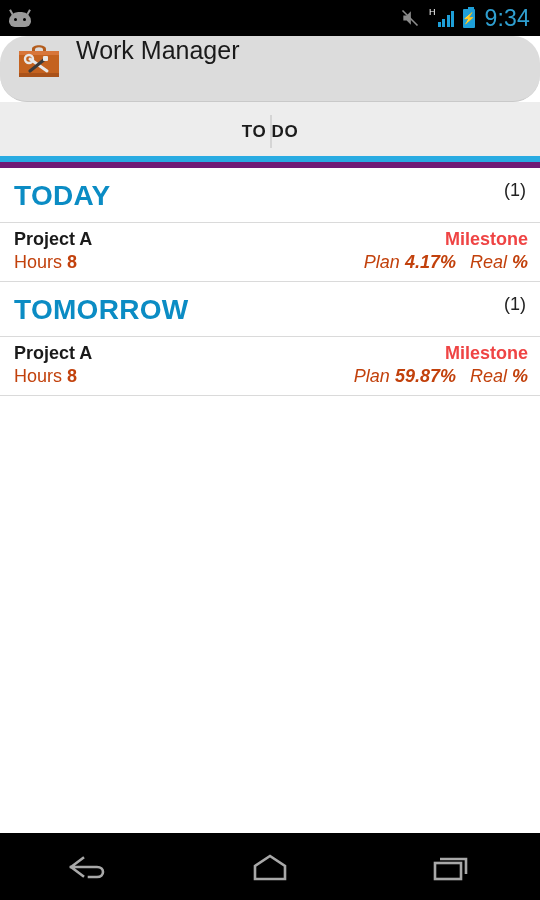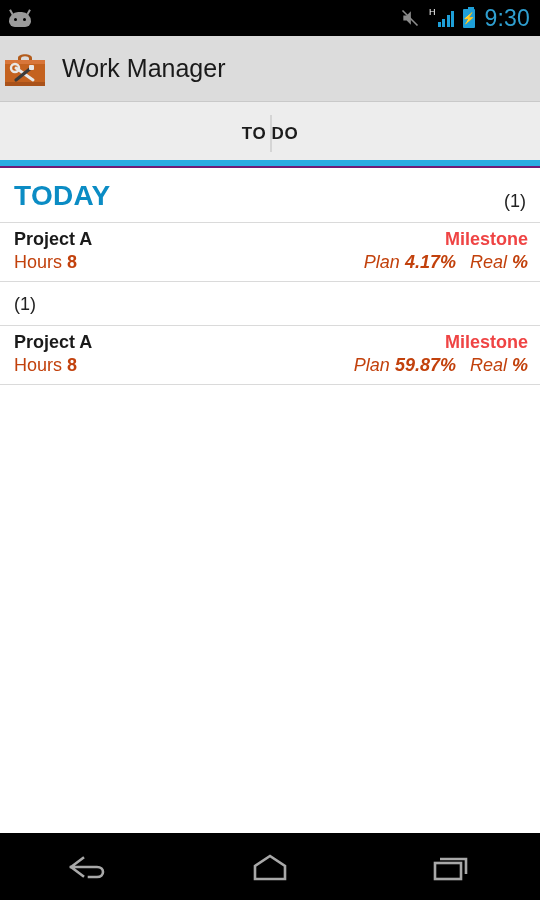--- a/index.html
+++ b/index.html
@@ -66,36 +66,37 @@
   .icon-battery .bolt { font-size:11px; color:#ffffff; line-height:1; font-weight:bold; }
   .status-time {
     color:#2f9fd0; font-size:23px; letter-spacing:0.2px;
     font-family:"Liberation Sans", sans-serif;
   }
 
   
   .app-bar {
     flex:0 0 66px; height:66px;
     background:#dcdcdc;
-    display:flex; align-items:center;
-    padding-left:0;
+    display:flex; 
+    padding-left:14px;
     border-bottom:1px solid #c9c9c9;
+    border-radius:27px;
   }
   .app-icon { width:50px; height:48px; flex:0 0 50px; }
   .app-title {
     font-size:25px; color:#1a1a1a; margin-left:12px;
     font-family:"Liberation Sans", sans-serif; font-weight:400;
   }
 
   
   .tab-bar {
     flex:0 0 66px; height:66px;
     background:#ededed;
     display:flex; position:relative;
-    border-bottom:2px solid #701a75;
+    border-bottom:6px solid #701a75;
   }
   .tab {
     flex:1; display:flex; align-items:center; justify-content:center;
     position:relative; cursor:pointer;
   }
   .tab .tab-label {
     font-size:17px; font-weight:bold; color:#1b1b1b;
     letter-spacing:0.6px;
     font-family:"Liberation Sans", sans-serif;
   }
@@ -107,21 +108,21 @@
   .tab-divider {
     position:absolute; top:13px; bottom:14px; left:50%;
     width:2px; background:#d5d5d5;
   }
 
   
   .content {
     flex:1 1 auto; background:#ffffff; overflow:hidden;
   }
   .group-header {
-    display:flex; align-items:flex-end; justify-content:space-between;
+    display:flex; align-items:flex-start; justify-content:space-between;
     padding:12px 14px 10px 14px;
   }
   .group-title {
     font-size:28px; font-weight:bold; color:#0b8cc4;
     letter-spacing:0.3px;
     font-family:"Liberation Sans", sans-serif;
   }
   .group-count {
     font-size:18px; color:#222222;
     font-family:"Liberation Sans", sans-serif;
@@ -184,21 +185,21 @@
       <div class="icon-signal">
         <span class="h-label">H</span>
         <span class="bar b1"></span>
           <span class="bar b2"></span>
         <span class="bar b3"></span>
           <span class="bar b4"></span>
       </div>
       <div class="icon-battery">
         <span class="bolt">⚡</span>
       </div>
-      <div class="status-time">9:30</div>
+      <div class="status-time">9:34</div>
     </div>
   </div>
 
   <div class="app-bar">
     <svg class="app-icon" viewBox="0 0 50 48">
       <path d="M18 13 C18 8, 32 8, 32 13 L32 16 L29 16 L29 13.5 C29 10.5, 21 10.5, 21 13.5 L21 16 L18 16 Z" fill="#b35c1c"></path>
       <rect x="5" y="15" width="40" height="26" rx="2" fill="#c4621f"></rect>
       <rect x="5" y="15" width="40" height="4" fill="#d8763a"></rect>
       <rect x="5" y="37" width="40" height="4" fill="#a9521a"></rect>
       <g stroke="#e8e8e8" stroke-width="3" stroke-linecap="round" fill="none">
@@ -244,20 +245,21 @@
           </span>
           <span class="metric">
             <span class="lbl">Real</span>
             <span class="val">%</span>
           </span>
         </span>
       </div>
     </div>
 
     <div class="group-header">
+      <span class="group-title">TOMORROW</span>
       <span class="group-count">(1)</span>
     </div>
     <div class="task-row">
       <div class="task-line1">
         <span class="task-name">Project A</span>
         <span class="task-tag">Milestone</span>
       </div>
       <div class="task-line2">
         <span class="metric">
           <span class="lbl">Hours</span>

